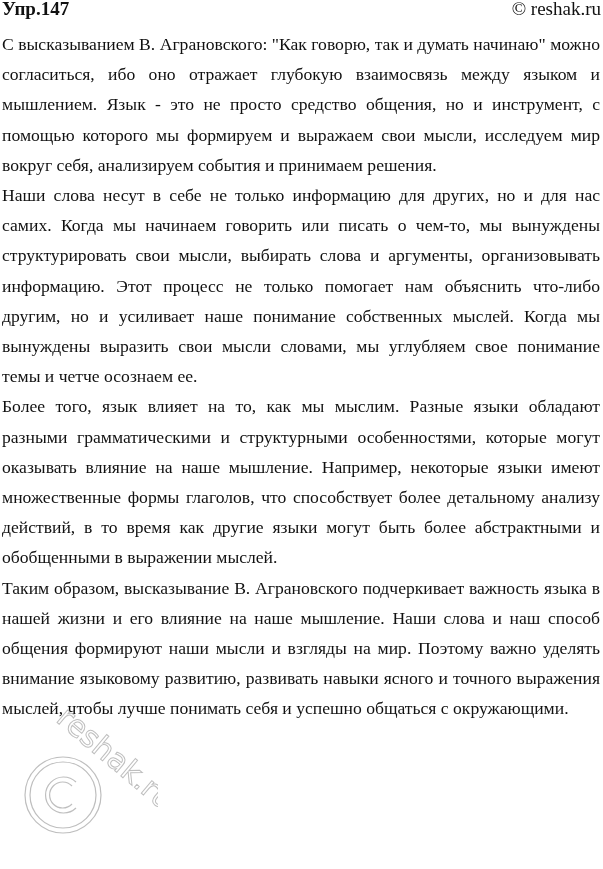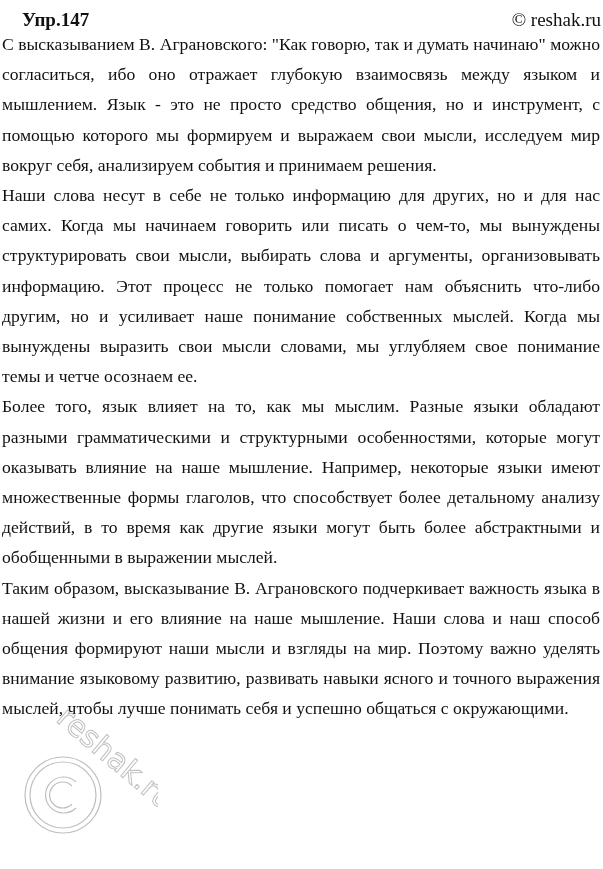--- a/index.html
+++ b/index.html
@@ -10,25 +10,24 @@
     body {
       width: 603px;
       height: 869px;
       position: relative;
       overflow: hidden;
       font-family: "Liberation Serif", "DejaVu Serif", serif;
       color: #111111;
     }
     .header {
       position: absolute;
-      top: 11px;
+      top: 0;
       left: 0;
       right: 0;
       height: 30px;
-      margin-left: 20px;
     }
     .exercise-title {
       position: absolute;
       left: 2px;
       top: -2px;
       font-size: 19px;
       font-weight: bold;
       letter-spacing: 0px;
     }
     .site-credit {

